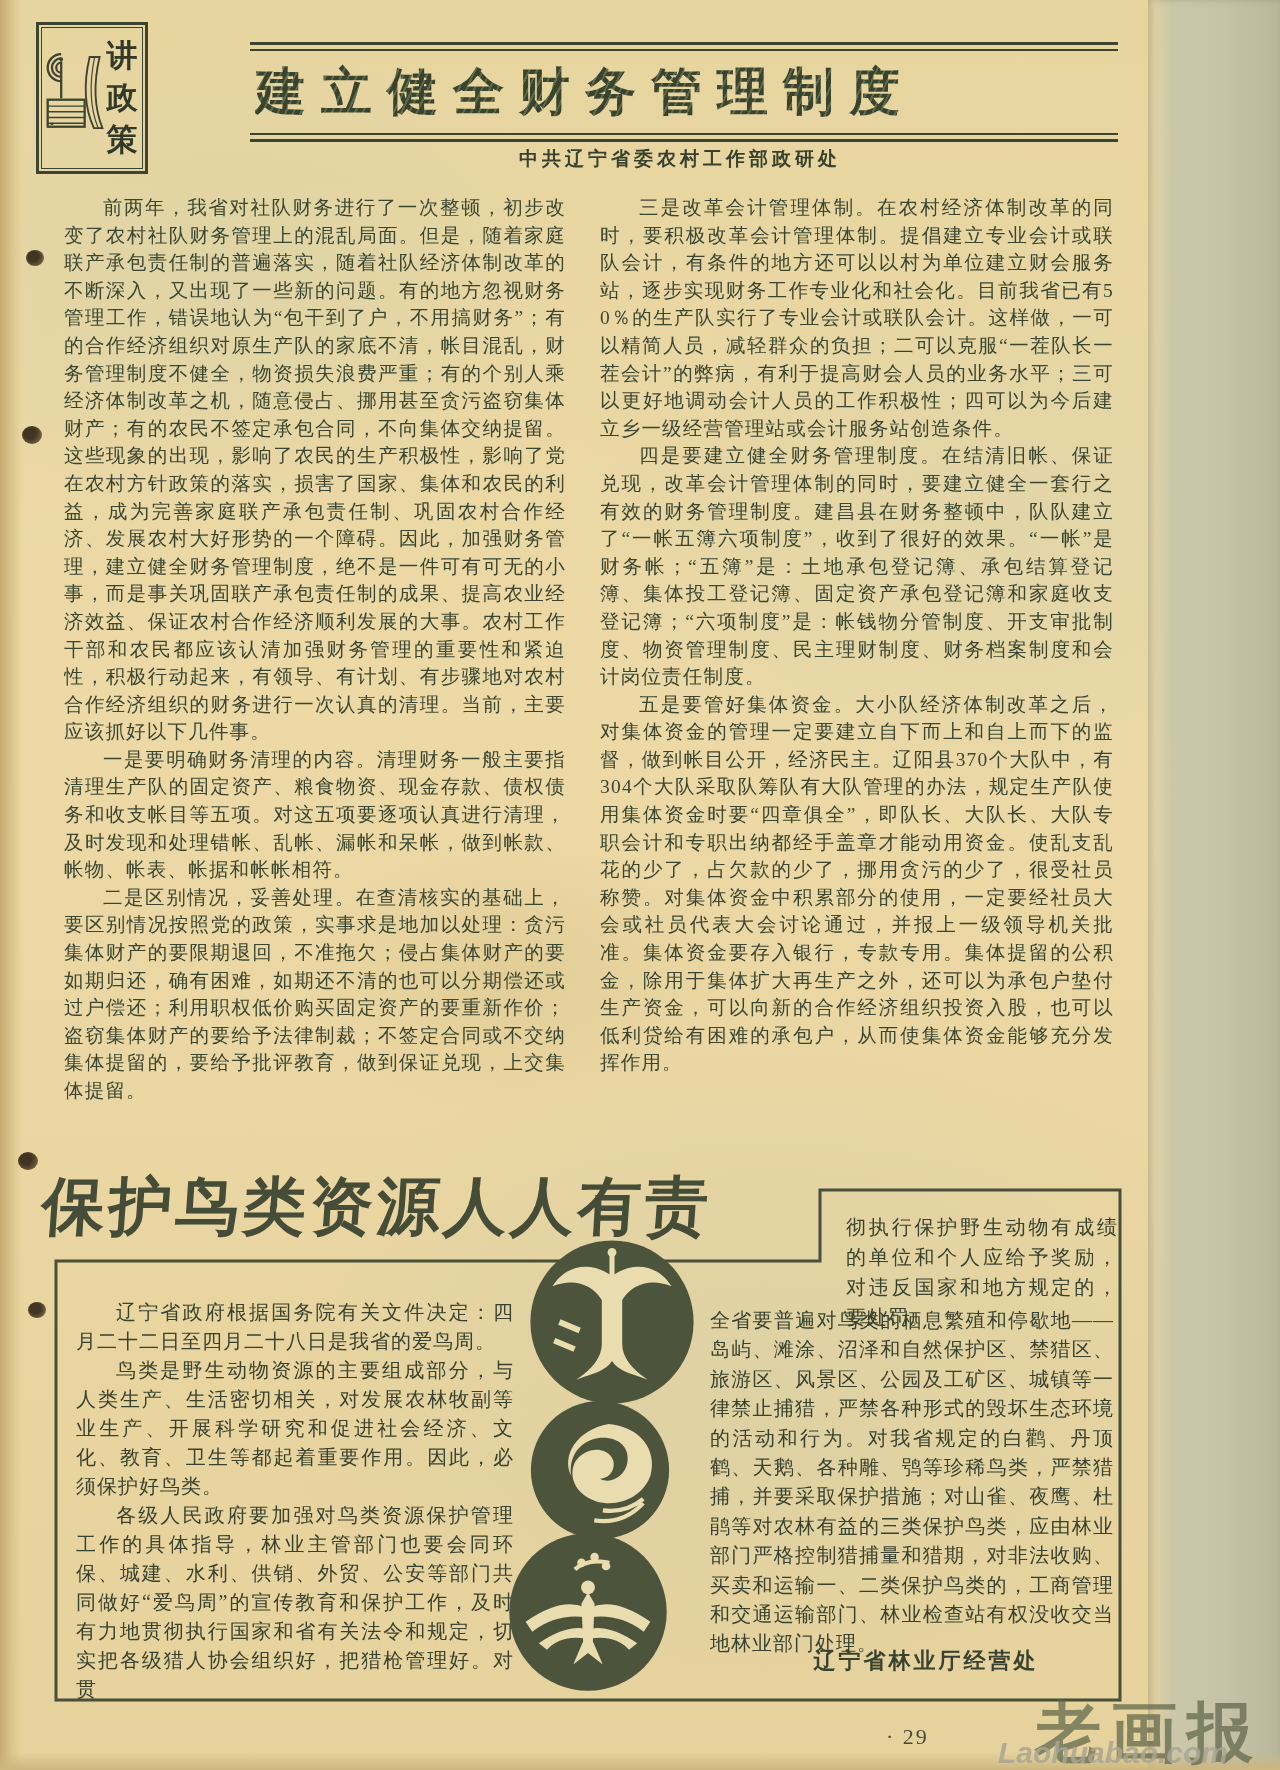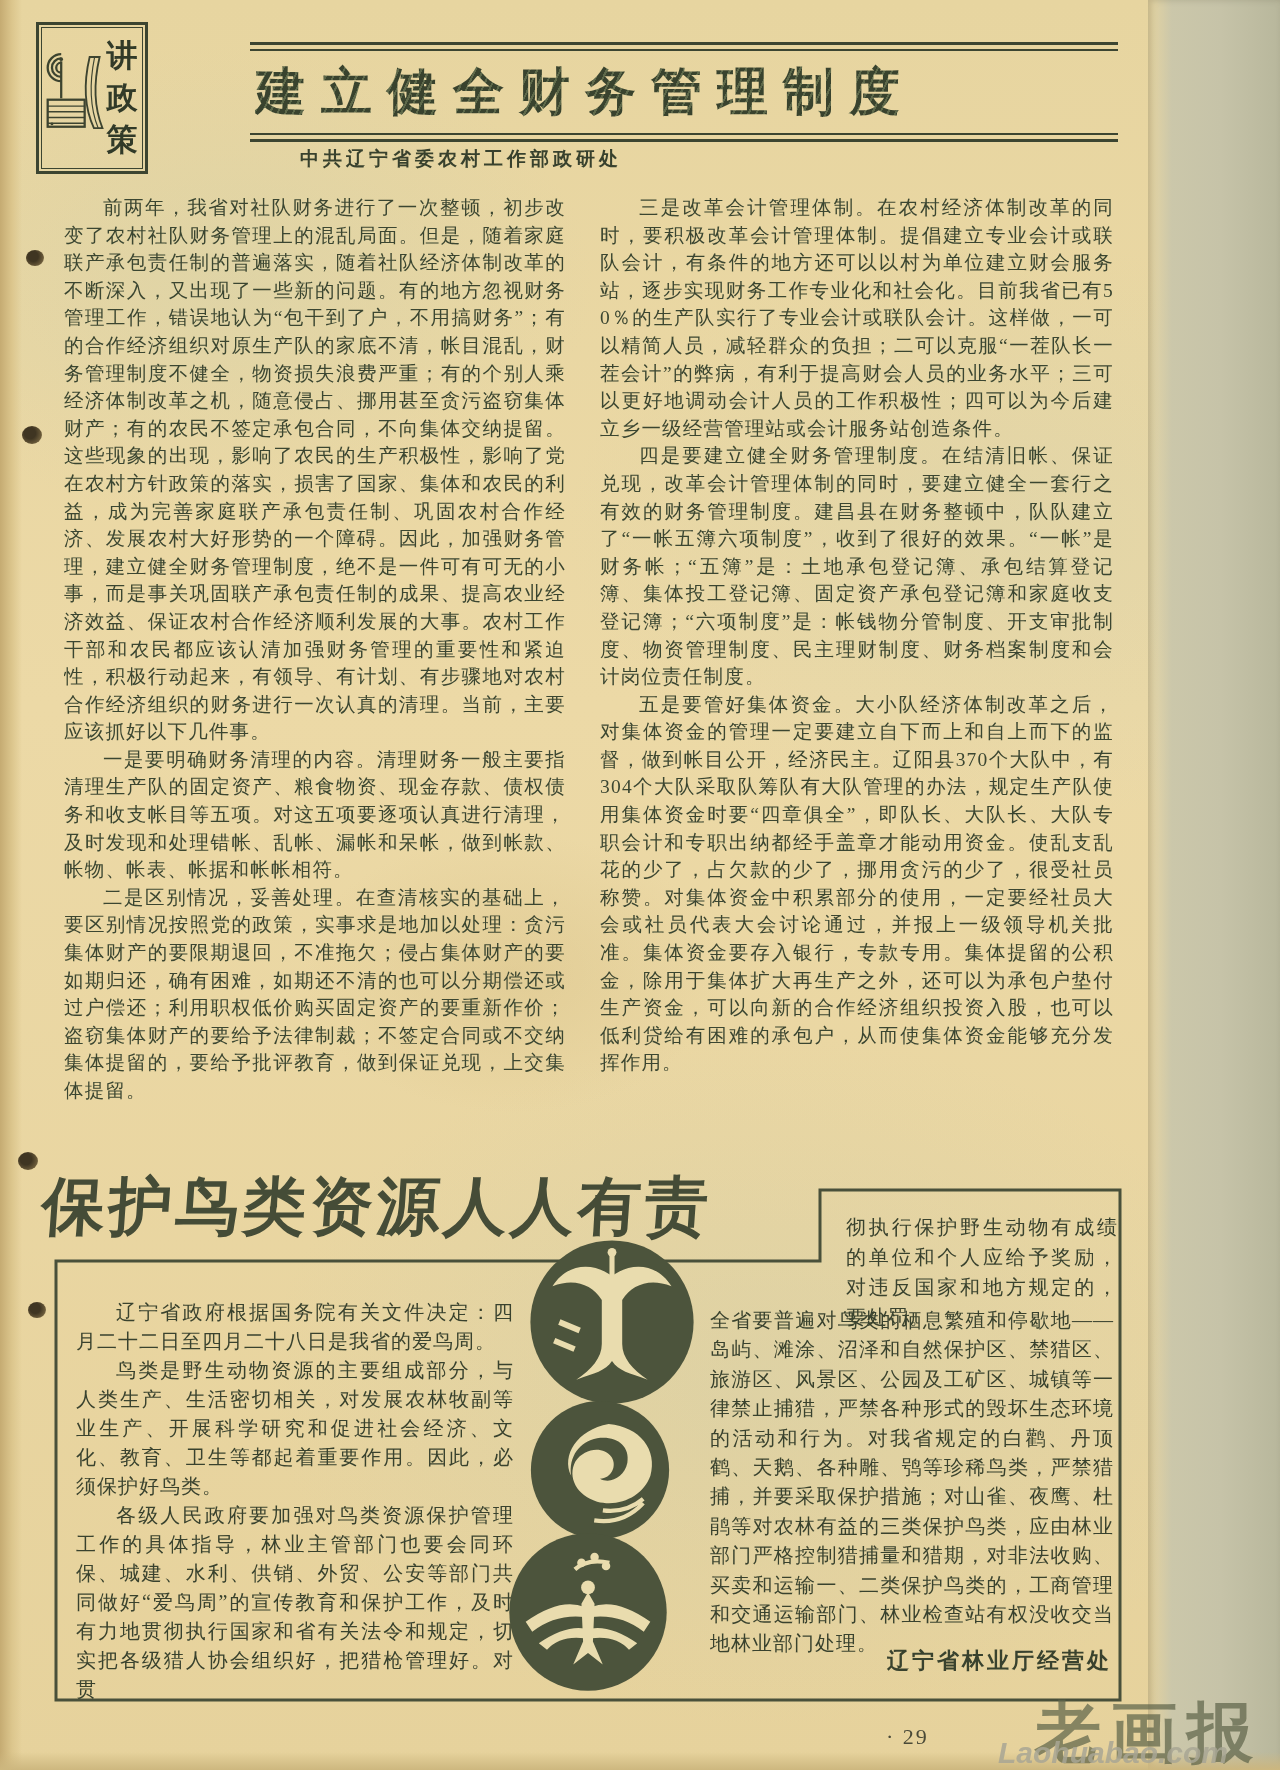--- a/index.html
+++ b/index.html
@@ -36,41 +36,41 @@
   .main-title{position:absolute;left:255px;top:48px;width:866px;height:90px;
     font-family:"Liberation Sans","DejaVu Sans",sans-serif;font-weight:bold;
     font-size:51px;letter-spacing:15px;line-height:88px;white-space:nowrap;
     color:#3b4530;}
   @supports ((-webkit-background-clip:text)){
     .main-title{
       background:repeating-linear-gradient(115deg,#39432e 0 5px,#5e694a 5px 7px);
       -webkit-background-clip:text;background-clip:text;
       -webkit-text-fill-color:transparent;color:transparent;}
   }
-  .byline{position:absolute;left:300px;top:146px;width:760px;text-align:left;
+  .byline{position:absolute;left:300px;top:146px;width:760px;text-align:center;
     font-size:19px;font-weight:bold;letter-spacing:4px;color:#38412d;}
   
   .t{margin:0;text-indent:2em;text-align:justify;text-justify:inter-ideograph;
      word-break:break-all;}
   .col1{position:absolute;top:194px;color:#3b4631;
     font-size:19.5px;line-height:27.6px;letter-spacing:1.2px;overflow:hidden;}
   .col1.left{left:64px;width:502px;height:966px;}
   .col1.right{left:600px;width:514px;height:966px;}
   
   .headline2{position:absolute;left:42px;top:1164px;width:740px;
     font-family:"Liberation Sans","DejaVu Sans",sans-serif;font-weight:bold;
     font-size:63px;letter-spacing:4px;white-space:nowrap;color:#454c37;
     transform:skewX(-4deg);}
   .a2-border{position:absolute;left:0;top:0;pointer-events:none;}
   .a2{color:#39422e;font-size:20px;letter-spacing:1px;}
   .a2-left{position:absolute;left:76px;top:1298px;width:438px;line-height:29px;}
   .a2-r1{position:absolute;left:846px;top:1212px;width:272px;line-height:30px;}
   .a2-r2{position:absolute;left:710px;top:1306px;width:404px;line-height:29.4px;}
   .a2 .noindent{text-indent:0;}
-  .signature{position:absolute;left:740px;top:1646px;width:372px;text-align:right;
+  .signature{position:absolute;left:740px;top:1646px;width:372px;text-align:center;
     font-size:22px;font-weight:bold;letter-spacing:3px;color:#39422e;}
   .medal{position:absolute;}
   
   .wm-cn{position:absolute;left:1035px;top:1668px;white-space:nowrap;
     font-family:"Liberation Sans","DejaVu Sans",sans-serif;font-weight:bold;
     font-size:66px;letter-spacing:10px;color:rgba(95,101,75,.72);margin-top:20px;}
   .wm-en{position:absolute;left:998px;top:1736px;white-space:nowrap;
     font-family:"Liberation Sans","DejaVu Sans",sans-serif;font-weight:bold;
     font-style:italic;font-size:30px;color:rgba(168,166,148,.85);}
   .pageno{position:absolute;left:886px;top:1724px;font-size:22px;

